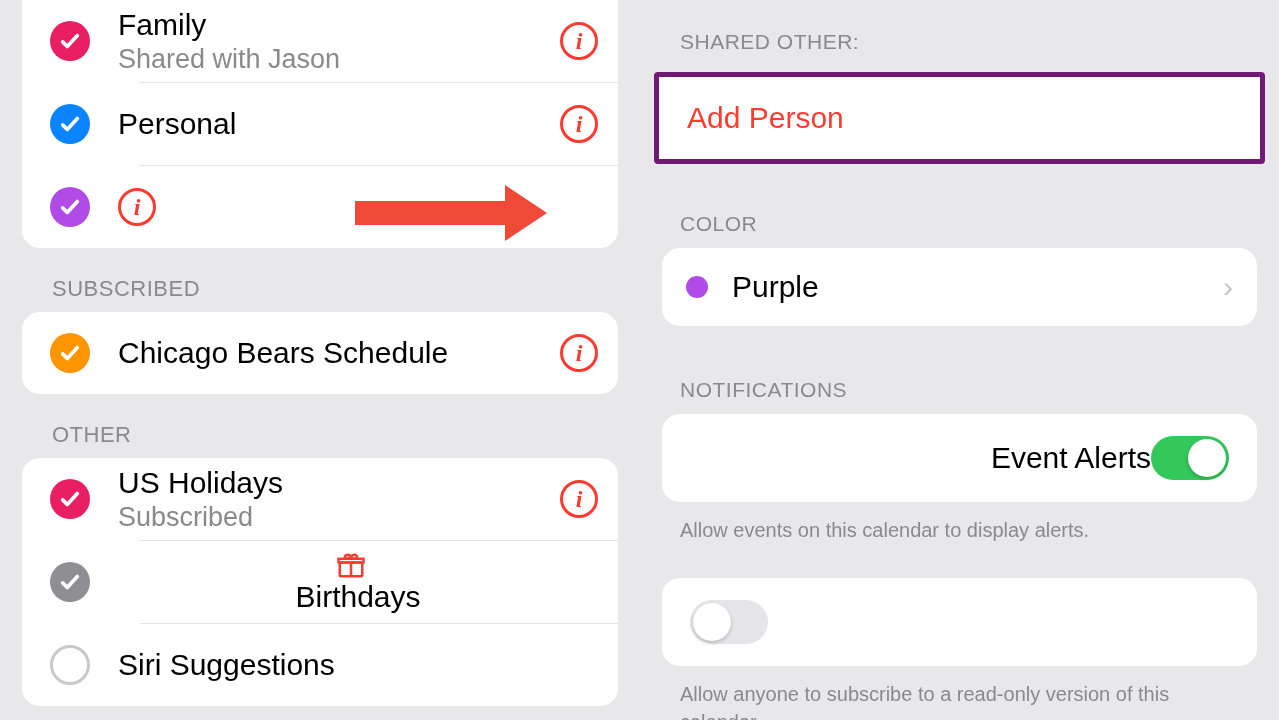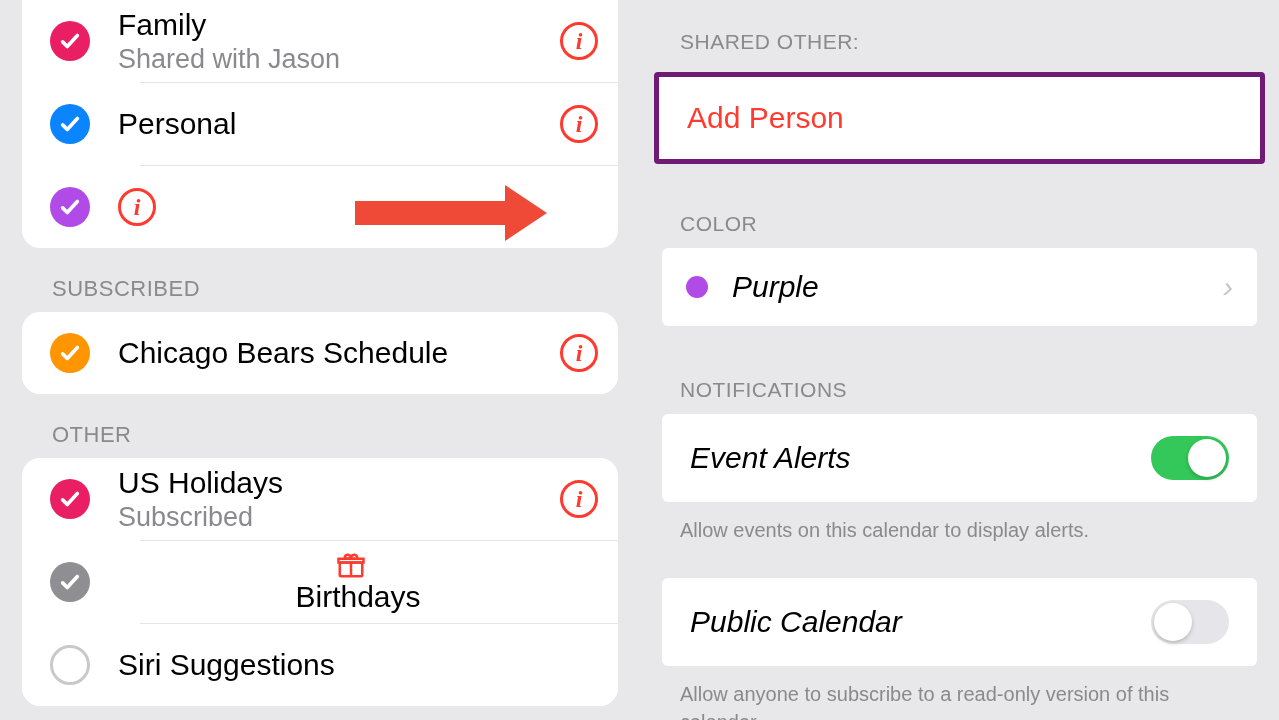--- a/index.html
+++ b/index.html
@@ -31,40 +31,40 @@
   .info-btn { width: 38px; height: 38px; border: 3px solid #ff3b30; border-radius: 50%; display: flex; align-items: center; justify-content: center; color: #ff3b30; font-family: Georgia, serif; font-style: italic; font-weight: bold; font-size: 24px; flex: 0 0 38px; }
 
   .gift-icon { width: 30px; height: 30px; margin-right: 14px; display: flex; align-items: center; justify-content: center; }
 
   
   .arrow-annot { position: absolute; left: 355px; top: 185px; display: flex; align-items: center; }
   .arrow-shaft { width: 150px; height: 24px; background: #ef4938; }
   .arrow-head { width: 0; height: 0; border-top: 28px solid transparent; border-bottom: 28px solid transparent; border-left: 42px solid #ef4938; }
 
   
-  .r-group { background: #ffffff; border-radius: 6px; margin: 0 22px; overflow: visible; font-style: italic; }
+  .r-group { background: #ffffff; border-radius: 18px; margin: 0 22px; overflow: visible; }
   .r-section-header { font-size: 21px; color: #8a8a8e; letter-spacing: 0.5px; padding: 30px 30px 12px 40px; }
   .add-person-wrap { border: 5px solid #701a75; border-radius: 4px; margin: 6px 14px 0 14px; background: #fff; }
   .add-person-inner { padding: 24px 28px; font-size: 30px; color: #ff3b30; }
 
   .color-row { display: flex; align-items: center; padding: 22px 24px; }
   .color-bullet { width: 22px; height: 22px; border-radius: 50%; background: #b14be7; margin-right: 24px; }
   .color-label { font-size: 30px; color: #000; flex: 1; }
   .chevron { color: #c5c5c7; font-size: 30px; }
 
   .switch { width: 78px; height: 44px; border-radius: 22px; position: relative; flex: 0 0 78px; }
   .switch.on { background: #34c759; }
   .switch.off { background: #e5e5ea; }
   .knob { position: absolute; top: 3px; width: 38px; height: 38px; border-radius: 50%; background: #fff; box-shadow: 0 2px 4px rgba(0,0,0,0.2); }
   .switch.on .knob { right: 3px; }
   .switch.off .knob { left: 3px; }
 
   .footer-text { font-size: 20px; color: #8a8a8e; padding: 14px 40px 0 40px; line-height: 1.4; }
 
-  .notif-row { display: flex; align-items: center; padding: 22px 28px; }
+  .notif-row { display: flex; align-items: center; padding: 22px 28px; text-align: right; }
   .notif-label { font-size: 30px; color: #000; flex: 1; }
 
   .birthdays-title { display: flex; align-items: center; }
 
 </style>
 </head>
 <body>
 
 <div class="pane left-pane">
 
@@ -198,21 +198,20 @@
       <div class="switch on">
           <div class="knob"></div>
         </div>
     </div>
   </div>
   <div class="footer-text">Allow events on this calendar to display alerts.</div>
 
   <div style="height:34px;"></div>
   <div class="r-group">
     <div class="notif-row">
-      <div class="notif-label">Public Calendar</div>
       <div class="switch off">
           <div class="knob"></div>
         </div>
     </div>
   </div>
   <div class="footer-text">Allow anyone to subscribe to a read-only version of this calendar.</div>
 
 </div>
 
 </body></html>

